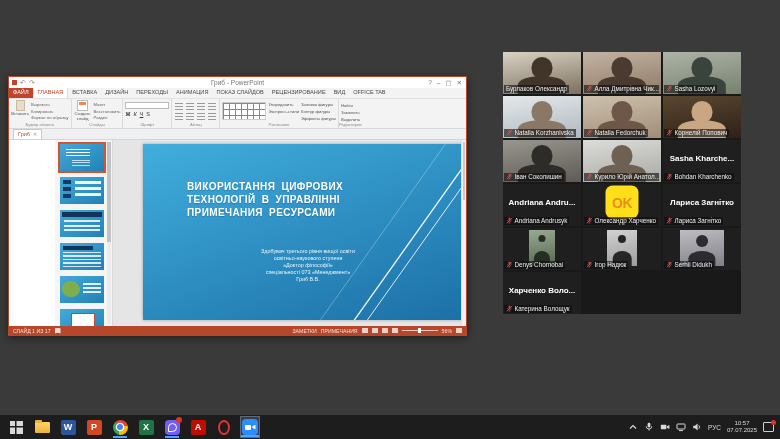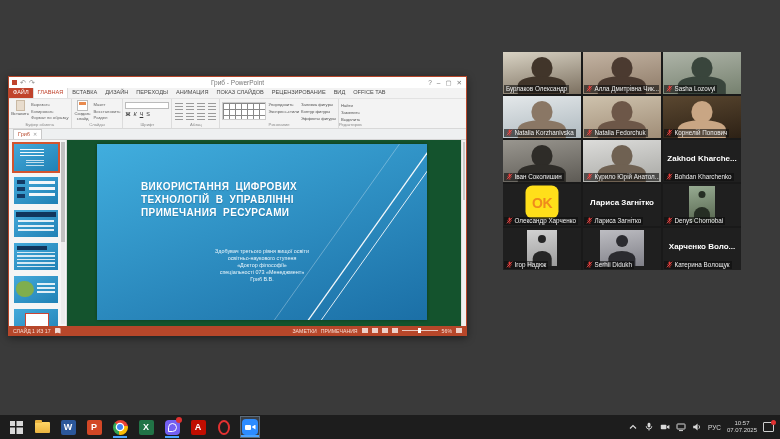--- a/index.html
+++ b/index.html
@@ -46,21 +46,21 @@
   .drawcol{display:flex;flex-direction:column;gap:2px;padding-top:2px;}
   .drawcol span{white-space:nowrap;}
   .editcol{display:flex;flex-direction:column;gap:2px;padding-top:3px;}
   .editcol span{white-space:nowrap;}
 
   .otabbar{height:11px;background:#eef0f1;border-bottom:1px solid #d5d5d5;display:flex;align-items:flex-end;}
   .otab{margin-left:4px;background:#fff;border:1px solid #c9c9c9;border-bottom:none;font-size:5.5px;color:#b7472a;
         line-height:9px;padding:0 4px;display:flex;gap:3px;align-items:center;}
   .otab .x{color:#999;font-size:5px;}
 
-  .pbody{flex:1;display:flex;position:relative;background:#14532d;overflow:hidden;}
+  .pbody{flex:1;display:flex;position:relative;background:#e5e5e5;overflow:hidden;margin-left:46px;}
   .thumbs{width:58px;background:#f5f5f5;border-right:1px solid #d9d9d9;position:relative;overflow:hidden;padding:4px 7px 0 5px;}
   .thumb{position:relative;width:44px;height:27px;margin-bottom:6px;background:linear-gradient(150deg,#44a9da,#2081b5);overflow:hidden;}
   .thumb.sel{outline:2px solid #d3542e;outline-offset:0;}
   .thumb::before,.thumb::after{content:'';position:absolute;}
   .t-title::before{left:6px;top:5px;width:24px;height:8px;
       background:repeating-linear-gradient(rgba(255,255,255,.95) 0 1.5px,transparent 1.5px 3px);}
   .t-title::after{left:12px;top:16px;width:18px;height:6px;
       background:repeating-linear-gradient(rgba(255,255,255,.7) 0 1px,transparent 1px 2.5px);}
   .t-arrows::before{left:3px;top:3px;width:8px;height:20px;
       background:repeating-linear-gradient(#123a66 0 4px,transparent 4px 7px);}
@@ -426,30 +426,43 @@
           <rect x="3.6" y="0.8" width="2.8" height="4.6" rx="1.4" fill="#e53935"></rect>
           <path d="M2.2 4.2a2.8 2.8 0 0 0 5.6 0" fill="none" stroke="#e53935" stroke-width="0.9"></path>
           <line x1="5" y1="7" x2="5" y2="8.4" stroke="#e53935" stroke-width="0.9"></line>
           <line x1="3.4" y1="8.7" x2="6.6" y2="8.7" stroke="#e53935" stroke-width="0.9"></line>
           <line x1="1.1" y1="9" x2="8.9" y2="1" stroke="#ff5252" stroke-width="1.1"></line>
         </svg>
         <span>Курило Юрій Анатол...</span>
       </div>
     </div>
     <div class="tile">
-      <div class="bigname">Zakhod Kharche...</div>
+      <div class="bigname">Sasha Kharche...</div>
       <div class="plabel">
         <svg viewBox="0 0 10 10">
           <rect x="3.6" y="0.8" width="2.8" height="4.6" rx="1.4" fill="#e53935"></rect>
           <path d="M2.2 4.2a2.8 2.8 0 0 0 5.6 0" fill="none" stroke="#e53935" stroke-width="0.9"></path>
           <line x1="5" y1="7" x2="5" y2="8.4" stroke="#e53935" stroke-width="0.9"></line>
           <line x1="3.4" y1="8.7" x2="6.6" y2="8.7" stroke="#e53935" stroke-width="0.9"></line>
           <line x1="1.1" y1="9" x2="8.9" y2="1" stroke="#ff5252" stroke-width="1.1"></line>
         </svg>
         <span>Bohdan Kharchenko</span>
+      </div>
+    </div>
+    <div class="tile">
+      <div class="bigname">Andriana Andru...</div>
+      <div class="plabel">
+        <svg viewBox="0 0 10 10">
+          <rect x="3.6" y="0.8" width="2.8" height="4.6" rx="1.4" fill="#e53935"></rect>
+          <path d="M2.2 4.2a2.8 2.8 0 0 0 5.6 0" fill="none" stroke="#e53935" stroke-width="0.9"></path>
+          <line x1="5" y1="7" x2="5" y2="8.4" stroke="#e53935" stroke-width="0.9"></line>
+          <line x1="3.4" y1="8.7" x2="6.6" y2="8.7" stroke="#e53935" stroke-width="0.9"></line>
+          <line x1="1.1" y1="9" x2="8.9" y2="1" stroke="#ff5252" stroke-width="1.1"></line>
+        </svg>
+        <span>Andriana Andrusyk</span>
       </div>
     </div>
     <div class="tile">
       <div class="avbox" style="background: rgb(255, 223, 26); color: rgb(239, 138, 29);">OK</div>
       <div class="plabel">
         <svg viewBox="0 0 10 10">
           <rect x="3.6" y="0.8" width="2.8" height="4.6" rx="1.4" fill="#e53935"></rect>
           <path d="M2.2 4.2a2.8 2.8 0 0 0 5.6 0" fill="none" stroke="#e53935" stroke-width="0.9"></path>
           <line x1="5" y1="7" x2="5" y2="8.4" stroke="#e53935" stroke-width="0.9"></line>
           <line x1="3.4" y1="8.7" x2="6.6" y2="8.7" stroke="#e53935" stroke-width="0.9"></line>

